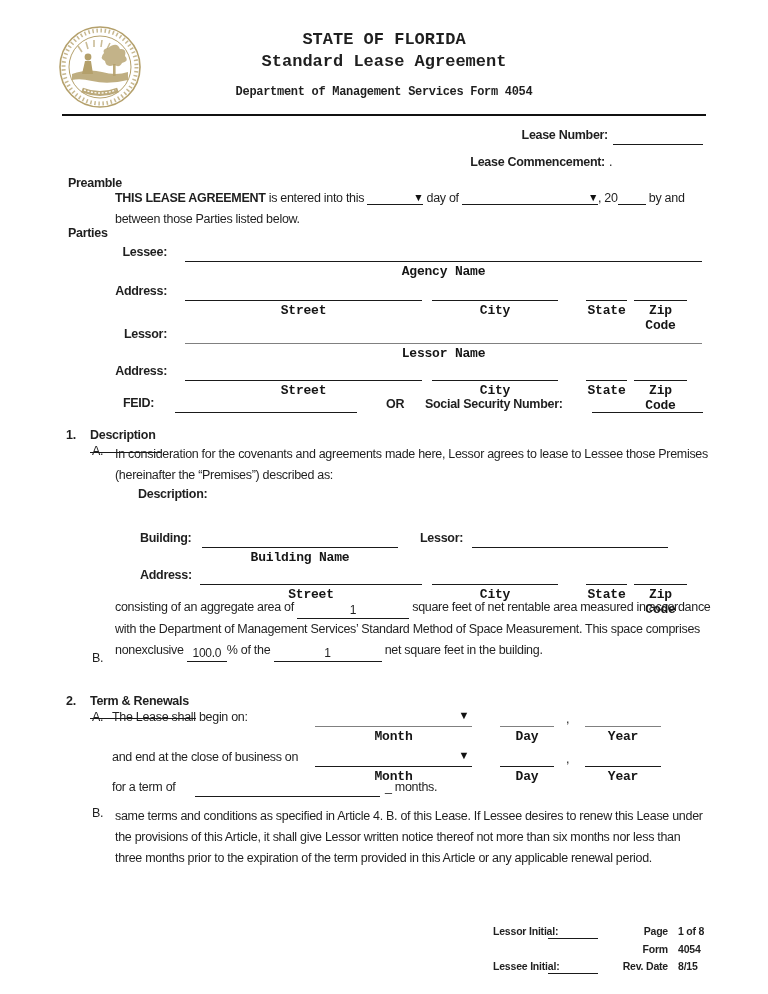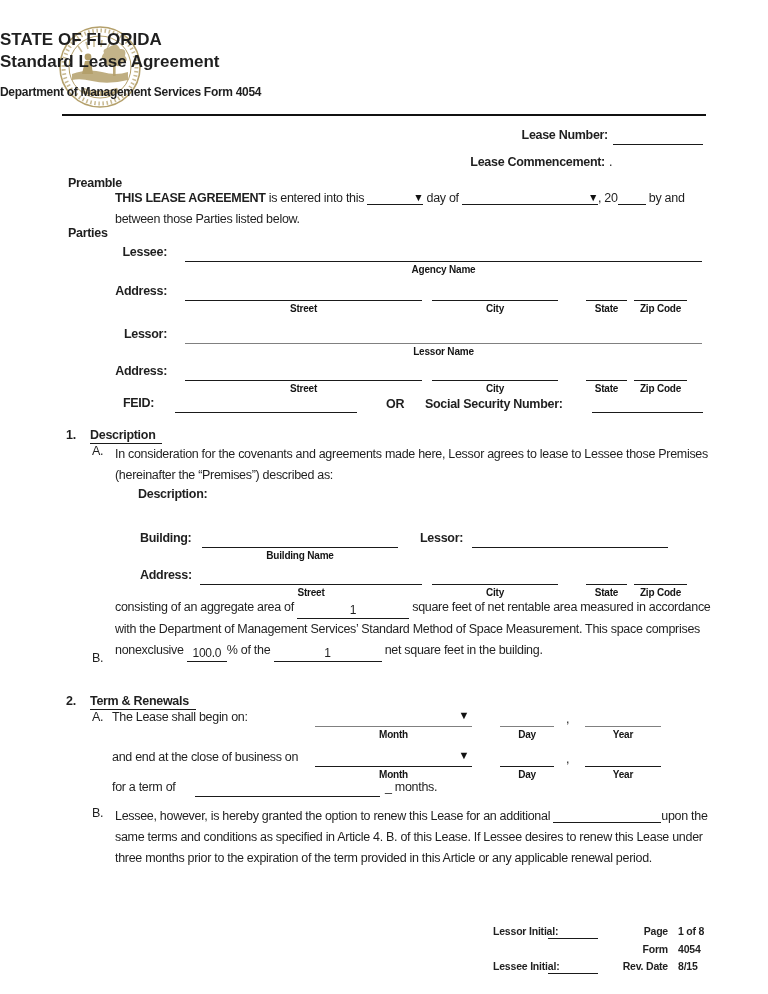--- a/index.html
+++ b/index.html
@@ -2,34 +2,34 @@
 <html><head>
 <meta charset="utf-8">
 <style>
   html,body{margin:0;padding:0;background:#ffffff;}
   .page{position:relative;width:768px;height:994px;background:#ffffff;
         font-family:"Liberation Sans",sans-serif;color:#1f1f1f;font-size:12.5px;
         letter-spacing:-0.3px;overflow:hidden;}
   .abs{position:absolute;}
   .b{font-weight:bold;}
   .r{text-align:right;}
-  .c{text-align:left;}
+  .c{text-align:center;font-family:Liberation Mono, monospace;}
   .h-state{font-size:17px;font-weight:bold;letter-spacing:0;}
   .h-title{font-size:17px;font-weight:bold;letter-spacing:0;}
   .h-sub{font-size:12px;font-weight:bold;}
   .rule{background:#111;height:2.4px;}
-  .uhead{font-weight:bold;border-bottom:1.4px solid #1a1a1a;padding-right:7px;padding-bottom:1px;display:inline-block;}
+  .uhead{font-weight:bold;border-bottom:1.4px solid #1a1a1a;padding-right:7px;padding-bottom:10px;display:inline-block;}
   .pline{white-space:nowrap;line-height:21px;}
   .blank{display:inline-block;height:15px;border-bottom:1.4px solid #1a1a1a;vertical-align:-3px;position:relative;}
   .blank .val{display:block;text-align:center;font-size:12px;line-height:15px;}
   .dd{position:absolute;right:0;bottom:2px;font-size:10.5px;line-height:10px;color:#111;cursor:pointer;}
   .fg{position:absolute;text-align:center;}
   .fg .ln{display:block;height:16px;border-bottom:1.3px solid #1a1a1a;position:relative;}
   .fg.gray .ln{border-bottom:1.8px solid #808080;}
-  .fg .cap{display:block;font-size:10px;font-weight:bold;letter-spacing:-0.2px;padding-top:2px;color:#151515;}
+  .fg .cap{display:block;font-size:13px;font-weight:bold;letter-spacing:-0.2px;padding-top:2px;color:#151515;font-family:Liberation Mono, monospace;}
   .dd2{position:absolute;right:3px;top:0;font-size:11px;line-height:11px;color:#111;cursor:pointer;}
   .ft{font-size:10.5px;font-weight:bold;letter-spacing:-0.2px;}
   .ftln{display:block;height:12px;border-bottom:1.2px solid #1a1a1a;}
   .nofill{border-bottom:none;}
 </style>
 </head>
 <body>
 
 <div class="page">
 
@@ -234,25 +234,22 @@
   </div>
 
   <div class="abs" style="left:112px;top:780px;">for a term of</div>
   <div class="fg" style="left:195px;top:780px;width:185px;">
     <span class="ln nofill"></span>
   </div>
   <div class="abs" style="left:385px;top:780px;">_ months.</div>
 
   <div class="abs" style="left:92px;top:806px;">B.</div>
   <div class="abs" style="left:115px;top:806px;width:640px;">
-    <div class="pline">
-      <span>Lessee, however, is hereby granted the option to renew this Lease for an additional</span>
-      <span class="blank" style="width:108px;"></span><span>upon the</span>
-    </div>
     <div class="pline"><span>same terms and conditions as specified in Article 4. B. of this Lease. If Lessee desires to renew this Lease under</span></div>
+    <div class="pline"><span>the provisions of this Article, it shall give Lessor written notice thereof not more than six months nor less than</span></div>
     <div class="pline"><span>three months prior to the expiration of the term provided in this Article or any applicable renewal period.</span></div>
   </div>
 
   
   <div class="abs ft" style="left:493px;top:925px;">Lessor Initial:</div>
   <div class="fg" style="left:548px;top:926px;width:50px;">
     <span class="ftln"></span>
   </div>
   <div class="abs ft r" style="left:600px;top:925px;width:68px;">Page</div>
   <div class="abs ft" style="left:678px;top:925px;">1 of 8</div>

